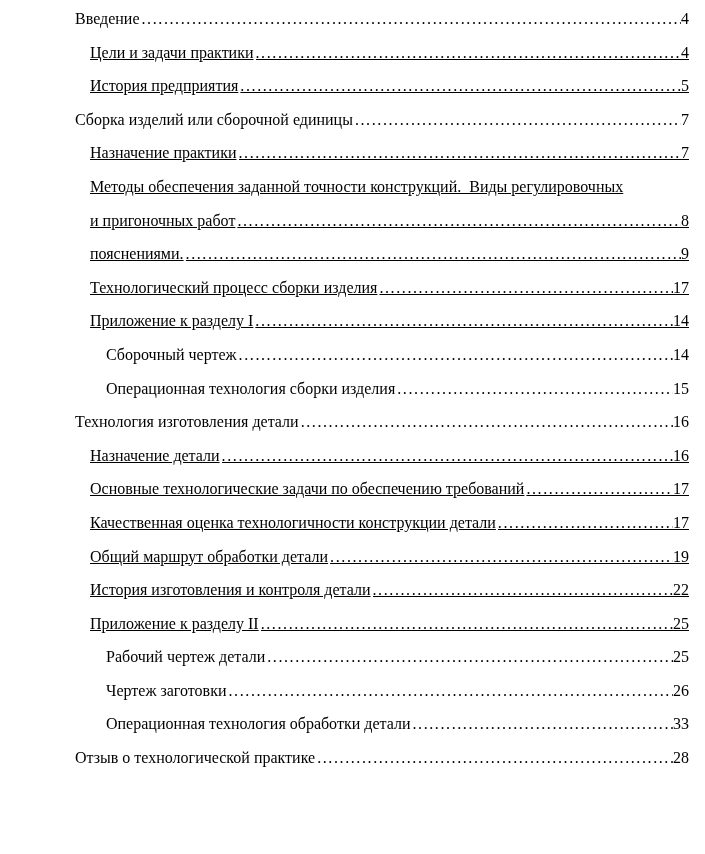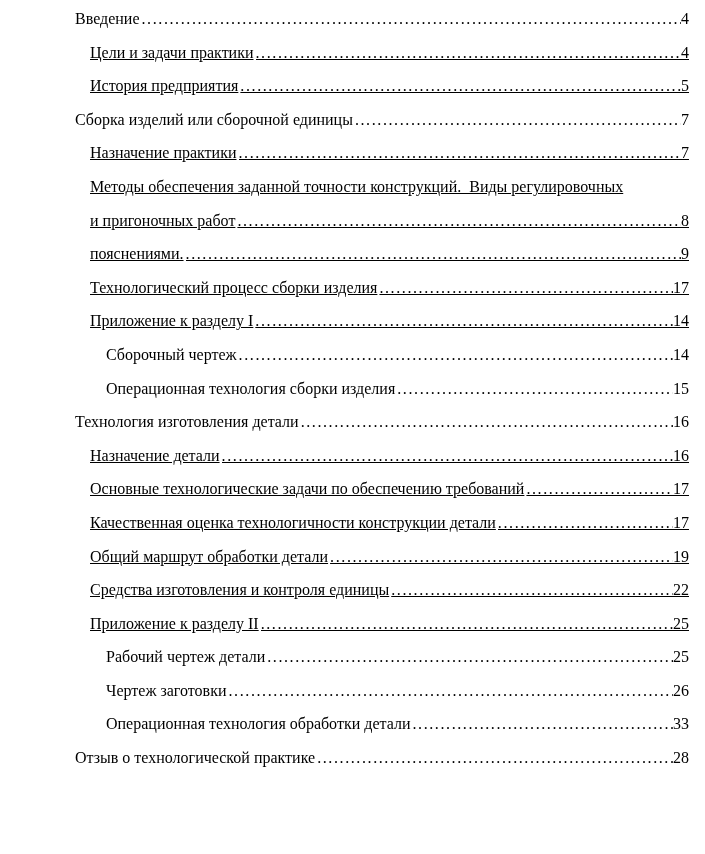--- a/index.html
+++ b/index.html
@@ -71,20 +71,20 @@
       <div class="toc-line lvl2"><span class="entry-text">пояснениями.</span><span class="dots">............................................................................................................................................................................................................................</span><span class="page-num">9</span></div>
       <div class="toc-line lvl2"><span class="entry-text">Технологический процесс сборки изделия</span><span class="dots">............................................................................................................................................................................................................................</span><span class="page-num">17</span></div>
       <div class="toc-line lvl2"><span class="entry-text">Приложение к разделу I</span><span class="dots">............................................................................................................................................................................................................................</span><span class="page-num">14</span></div>
       <div class="toc-line lvl3"><span class="entry-text">Сборочный чертеж</span><span class="dots">............................................................................................................................................................................................................................</span><span class="page-num">14</span></div>
       <div class="toc-line lvl3"><span class="entry-text">Операционная технология сборки изделия</span><span class="dots">............................................................................................................................................................................................................................</span><span class="page-num">15</span></div>
       <div class="toc-line lvl1"><span class="entry-text">Технология изготовления детали</span><span class="dots">............................................................................................................................................................................................................................</span><span class="page-num">16</span></div>
       <div class="toc-line lvl2"><span class="entry-text">Назначение детали</span><span class="dots">............................................................................................................................................................................................................................</span><span class="page-num">16</span></div>
       <div class="toc-line lvl2"><span class="entry-text">Основные технологические задачи по обеспечению требований</span><span class="dots">............................................................................................................................................................................................................................</span><span class="page-num">17</span></div>
       <div class="toc-line lvl2"><span class="entry-text">Качественная оценка технологичности конструкции детали</span><span class="dots">............................................................................................................................................................................................................................</span><span class="page-num">17</span></div>
       <div class="toc-line lvl2"><span class="entry-text">Общий маршрут обработки детали</span><span class="dots">............................................................................................................................................................................................................................</span><span class="page-num">19</span></div>
-      <div class="toc-line lvl2"><span class="entry-text">Средства изготовления и контроля единицы</span><span class="dots">............................................................................................................................................................................................................................</span><span class="page-num">22</span></div>
+      <div class="toc-line lvl2"><span class="entry-text">История изготовления и контроля детали</span><span class="dots">............................................................................................................................................................................................................................</span><span class="page-num">22</span></div>
       <div class="toc-line lvl2"><span class="entry-text">Приложение к разделу II</span><span class="dots">............................................................................................................................................................................................................................</span><span class="page-num">25</span></div>
       <div class="toc-line lvl3"><span class="entry-text">Рабочий чертеж детали</span><span class="dots">............................................................................................................................................................................................................................</span><span class="page-num">25</span></div>
       <div class="toc-line lvl3"><span class="entry-text">Чертеж заготовки</span><span class="dots">............................................................................................................................................................................................................................</span><span class="page-num">26</span></div>
       <div class="toc-line lvl3"><span class="entry-text">Операционная технология обработки детали</span><span class="dots">............................................................................................................................................................................................................................</span><span class="page-num">33</span></div>
       <div class="toc-line lvl1"><span class="entry-text">Отзыв о технологической практике</span><span class="dots">............................................................................................................................................................................................................................</span><span class="page-num">28</span></div>
     </div>
 </div>
 
 </body></html>

